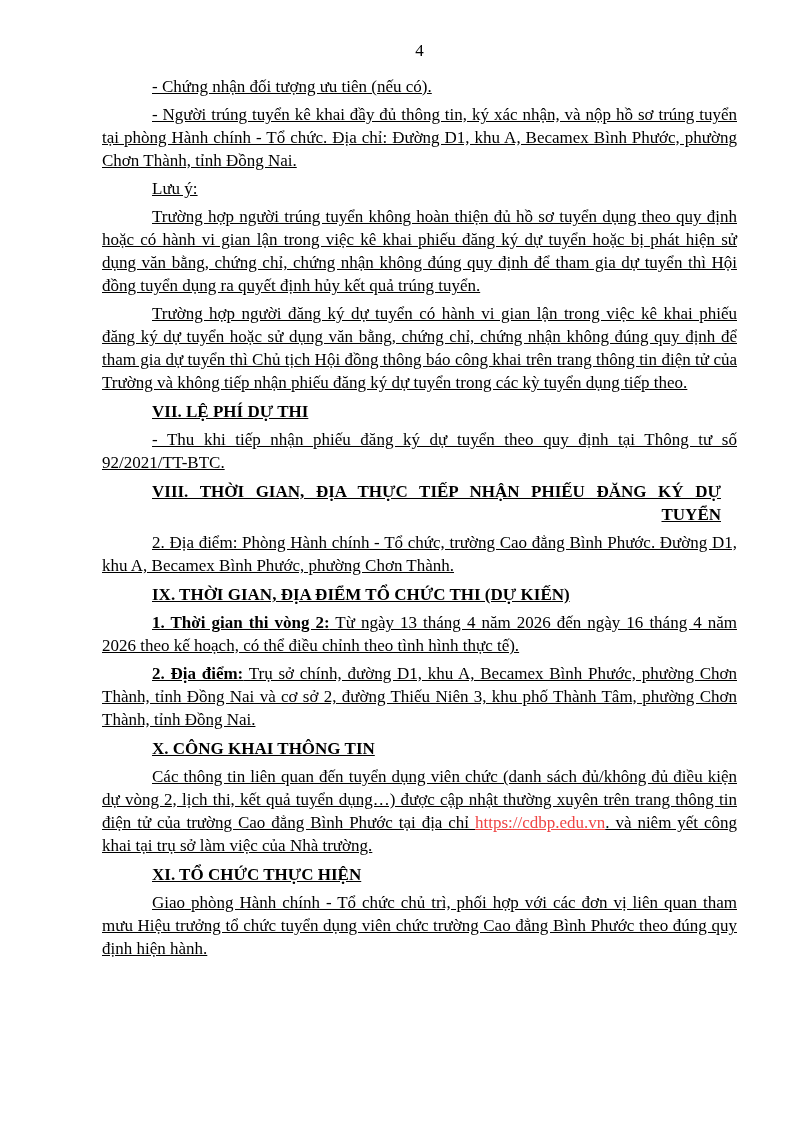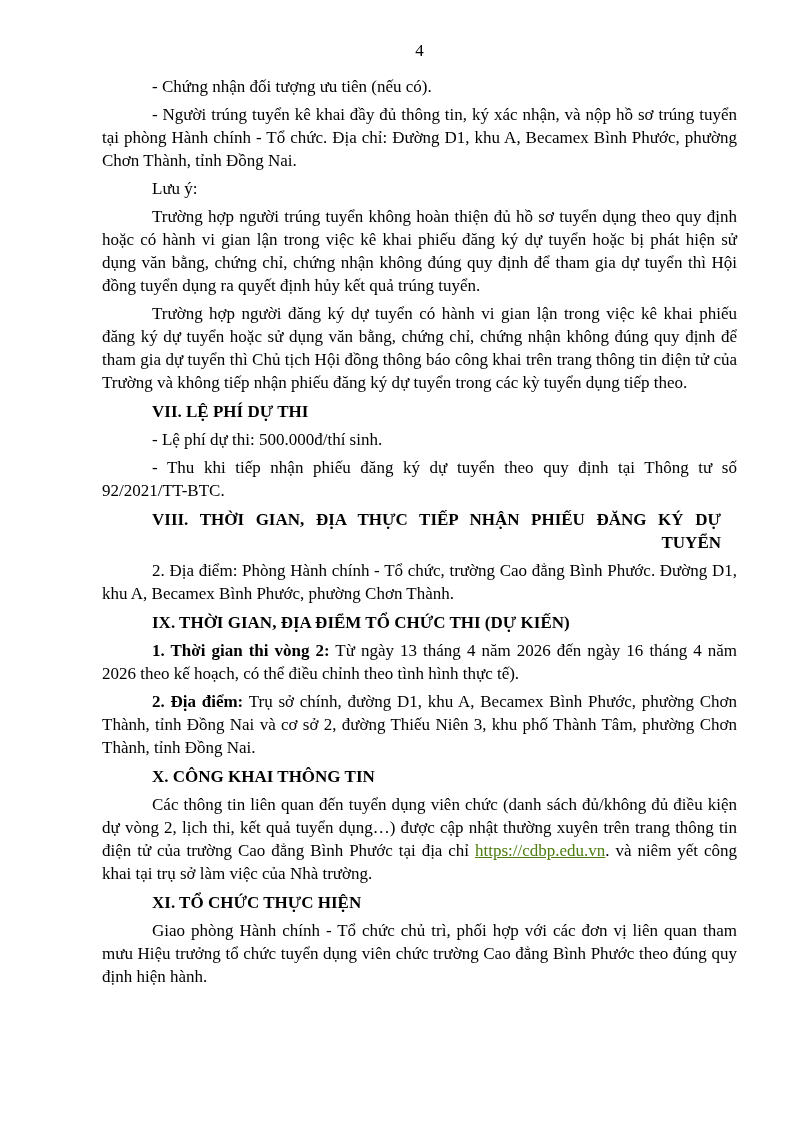--- a/index.html
+++ b/index.html
@@ -18,30 +18,31 @@
   }
   .page-number {
     text-align: center;
     margin: 0 0 13px 0;
   }
   .doc-body { width: 100%; }
   .block {
     margin: 0 0 5px 0;
     text-indent: 50px;
     text-align: justify;
+    text-decoration: underline;
   }
   h3.block.heading {
     font-size: 17px;
     line-height: 23px;
     font-weight: bold;
     margin: 6px 16px 5px 0;
   }
   .bold { font-weight: bold; }
   a.doc-link {
-    color: #4d7c0f;
+    color: #ef4444;
     text-decoration: underline;
     cursor: pointer;
   }
   .line-justify {
     display: block;
     text-align: justify;
     text-align-last: justify;
   }
   .line-plain {
     display: block;
@@ -54,21 +55,20 @@
 
 <div class="page">
   <div class="page-number">4</div>
   <div class="doc-body">
       <p class="block para"><span>- Chứng nhận đối tượng ưu tiên (nếu có).</span></p>
       <p class="block para"><span>- Người trúng tuyển kê khai đầy đủ thông tin, ký xác nhận, và nộp hồ sơ trúng tuyển tại phòng Hành chính - Tổ chức. Địa chỉ:  Đường D1, khu A, Becamex Bình Phước, phường Chơn Thành, tỉnh Đồng Nai.</span></p>
       <p class="block para"><span>Lưu ý:</span></p>
       <p class="block para"><span>Trường hợp người trúng tuyển không hoàn thiện đủ hồ sơ tuyển dụng theo quy định hoặc có hành vi gian lận trong việc kê khai phiếu đăng ký dự tuyển hoặc bị phát hiện sử dụng văn bằng, chứng chỉ, chứng nhận không đúng quy định để tham gia dự tuyển thì Hội đồng tuyển dụng ra quyết định hủy kết quả trúng tuyển.</span></p>
       <p class="block para"><span>Trường hợp người đăng ký dự tuyển có hành vi gian lận trong việc kê khai phiếu đăng ký dự tuyển hoặc sử dụng văn bằng, chứng chỉ, chứng nhận không đúng quy định để tham gia dự tuyển thì Chủ tịch Hội đồng thông báo công khai trên trang thông tin điện tử của Trường và không tiếp nhận phiếu đăng ký dự tuyển trong các kỳ tuyển dụng tiếp theo.</span></p>
       <h3 class="block heading"><span>VII. LỆ PHÍ DỰ THI</span></h3>
-      <p class="block para"><span>- Lệ phí dự thi: 500.000đ/thí sinh.</span></p>
       <p class="block para"><span>- Thu khi tiếp nhận phiếu đăng ký dự tuyển theo quy định tại Thông tư số 92/2021/TT-BTC.</span></p>
       <h3 class="block heading">
         <span class="line-justify">VIII. THỜI GIAN, ĐỊA THỰC TIẾP NHẬN PHIẾU ĐĂNG KÝ DỰ</span>
         <span class="line-plain">TUYỂN</span>
       </h3>
       <p class="block para"><span>2. Địa điểm: Phòng Hành chính - Tổ chức, trường Cao đẳng Bình Phước. Đường D1, khu A, Becamex Bình Phước, phường Chơn Thành.</span></p>
       <h3 class="block heading"><span>IX. THỜI GIAN, ĐỊA ĐIỂM TỔ CHỨC THI (DỰ KIẾN)</span></h3>
       <p class="block para"><span class="bold">1. Thời gian thi vòng 2:</span><span> Từ ngày 13 tháng 4 năm 2026 đến ngày 16 tháng 4 năm 2026 theo kế hoạch, có thể điều chỉnh theo tình hình thực tế).</span></p>
       <p class="block para"><span class="bold">2. Địa điểm:</span><span> Trụ sở chính, đường D1, khu A, Becamex Bình Phước, phường Chơn Thành, tỉnh Đồng Nai và cơ sở 2, đường Thiếu Niên 3, khu phố Thành Tâm, phường Chơn Thành, tỉnh Đồng Nai.</span></p>
       <h3 class="block heading"><span>X. CÔNG KHAI THÔNG TIN</span></h3>

